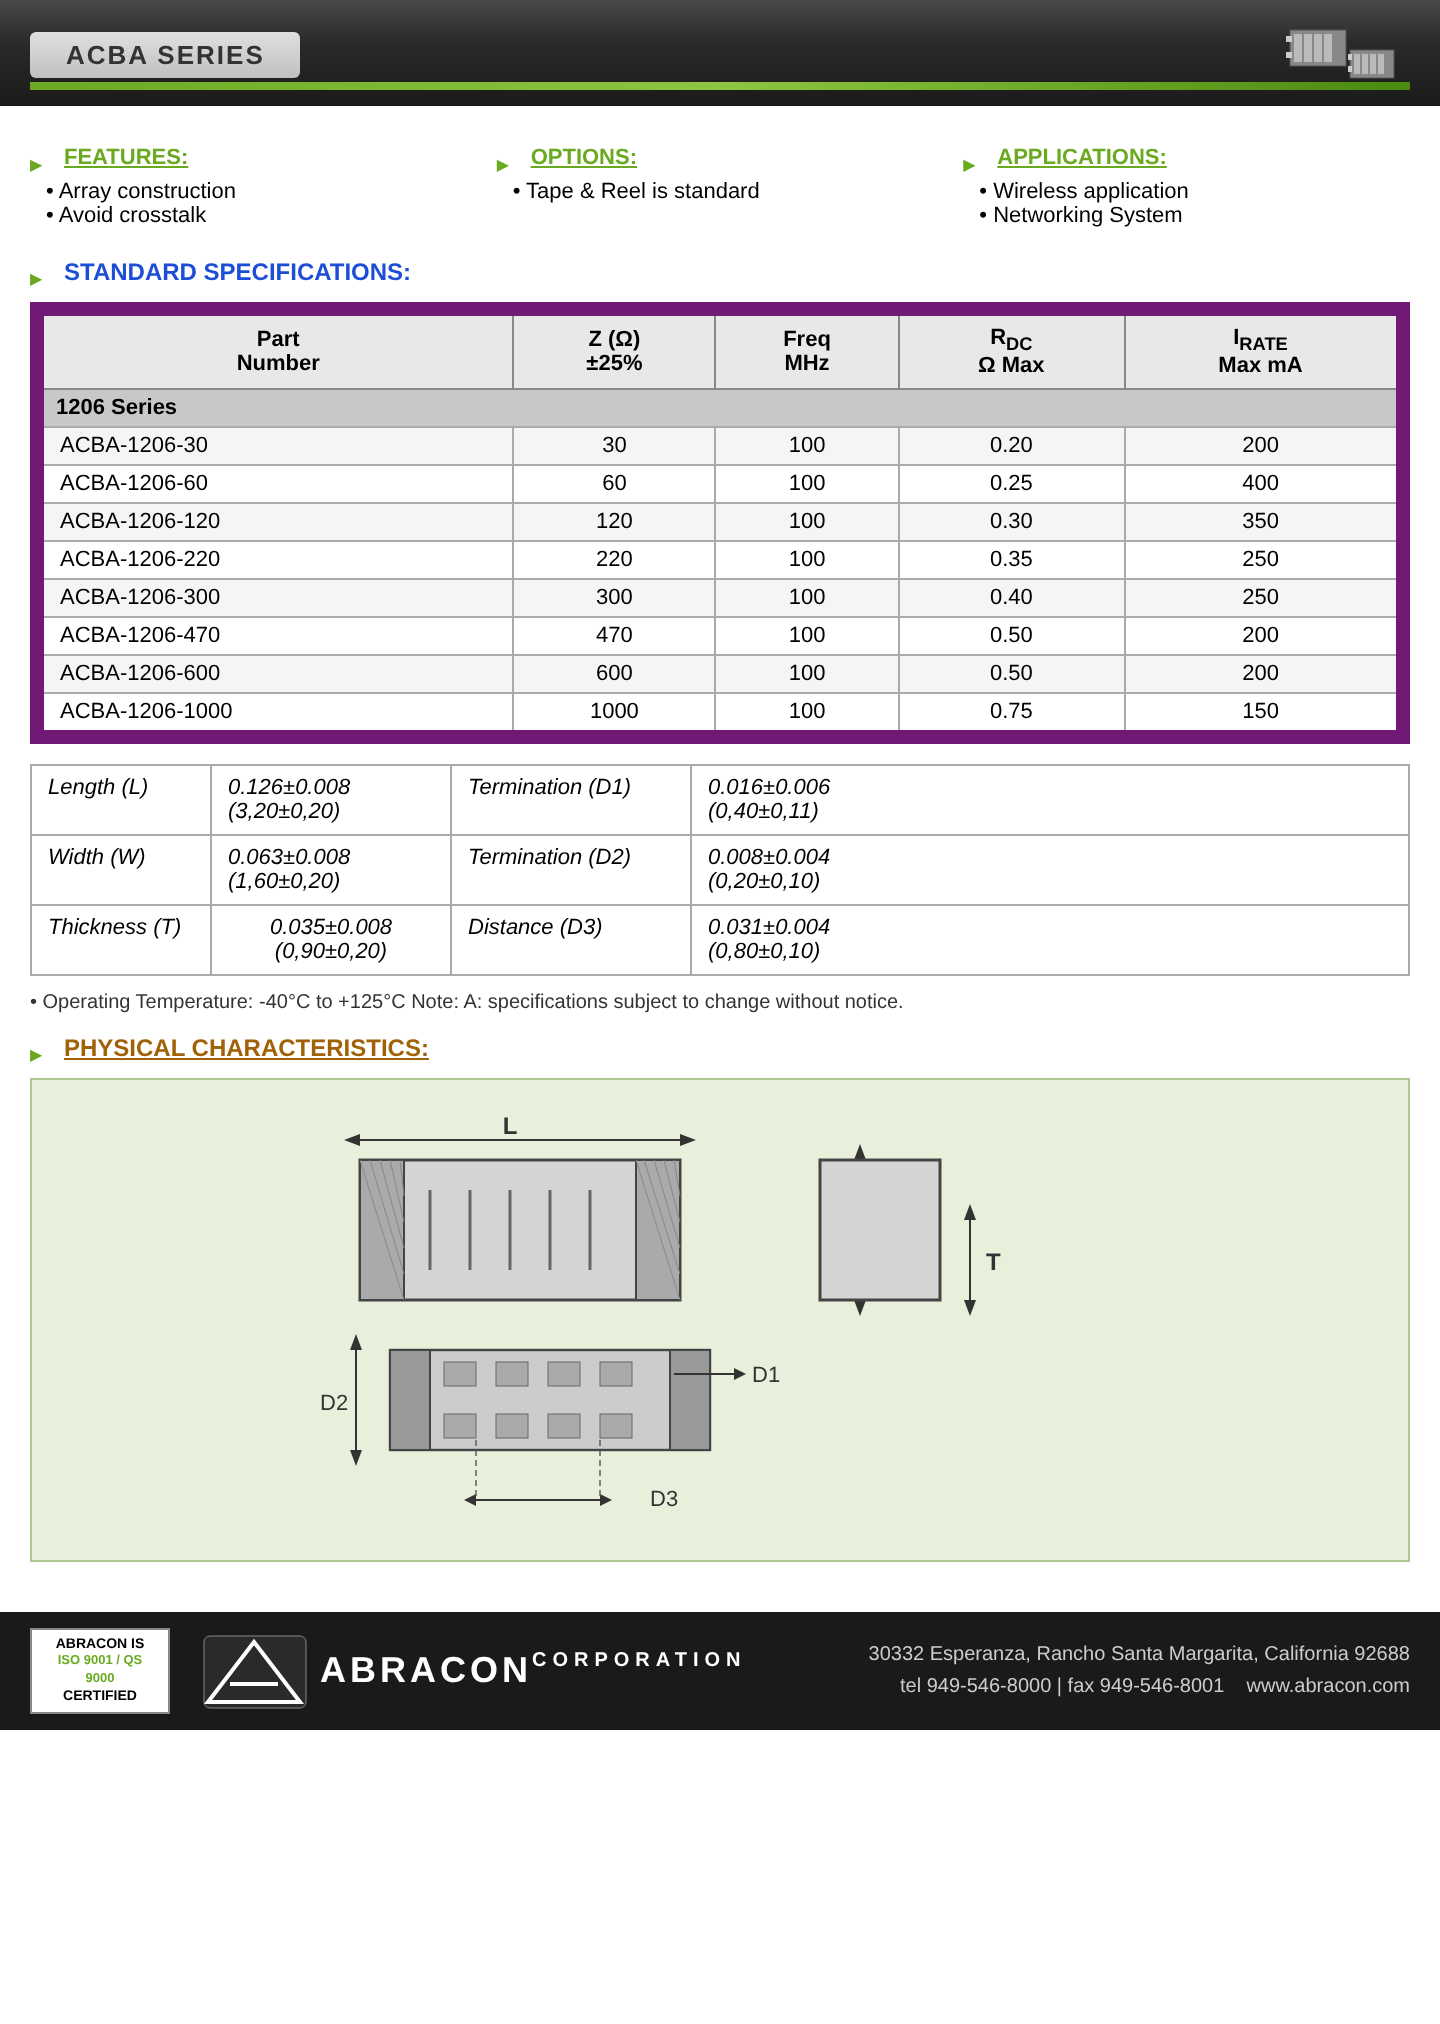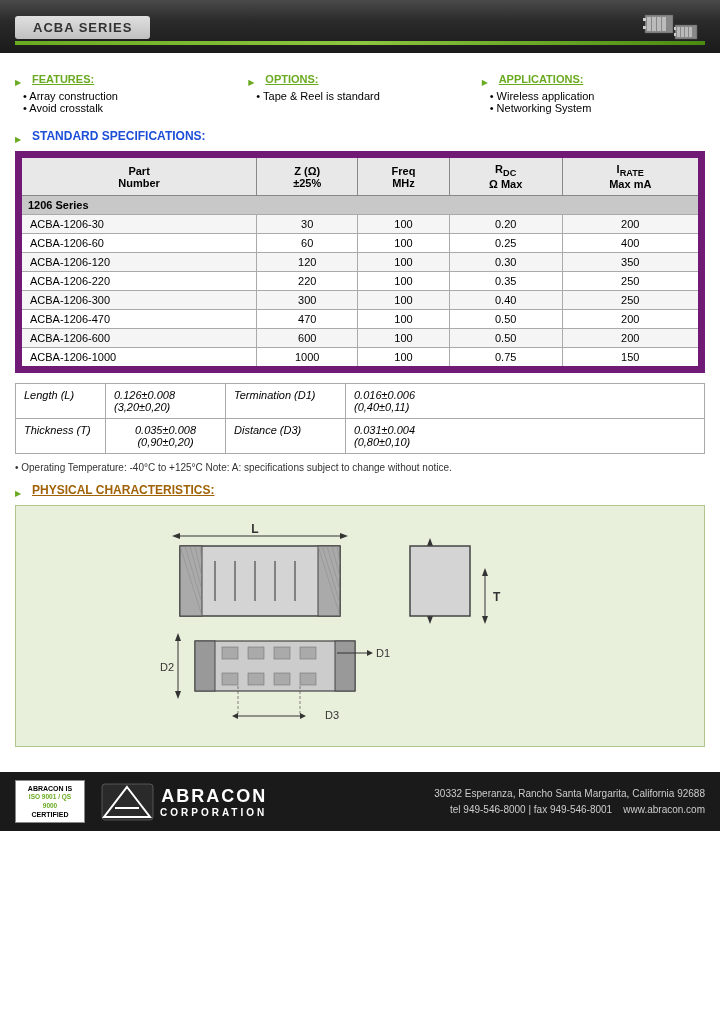--- a/index.html
+++ b/index.html
@@ -244,22 +244,21 @@
       display: flex;
       align-items: center;
       gap: 5px;
     }
     .logo-symbol {
       width: 55px;
       height: 40px;
     }
     .logo-text {
       display: flex;
-      flex-direction: column;
-      align-items: flex-end;
+      flex-direction: row;
     }
     .logo-abracon {
       font-size: 18px;
       font-weight: 900;
       color: #fff;
       letter-spacing: 2px;
     }
     .logo-corporation {
       font-size: 10px;
       font-weight: bold;
@@ -422,20 +421,28 @@
 
     <tr>
           <td class="dim-label">Length (L)</td>
           <td class="dim-value" style="white-space: pre-line;">0.126±0.008
 (3,20±0,20)</td>
           <td class="dim-name">Termination (D1)</td>
           <td class="dim-value2" style="white-space: pre-line;">0.016±0.006
 (0,40±0,11)</td>
         </tr>
         <tr>
+          <td class="dim-label">Width (W)</td>
+          <td class="dim-value" style="white-space: pre-line;">0.063±0.008
+(1,60±0,20)</td>
+          <td class="dim-name">Termination (D2)</td>
+          <td class="dim-value2" style="white-space: pre-line;">0.008±0.004
+(0,20±0,10)</td>
+        </tr>
+        <tr>
           <td class="dim-label">Thickness (T)</td>
           <td class="dim-value" style="white-space: pre-line; text-align: center;">0.035±0.008
 (0,90±0,20)</td>
           <td class="dim-name">Distance (D3)</td>
           <td class="dim-value2" style="white-space: pre-line;">0.031±0.004
 (0,80±0,10)</td>
         </tr>
       </tbody>
   </table>
 

